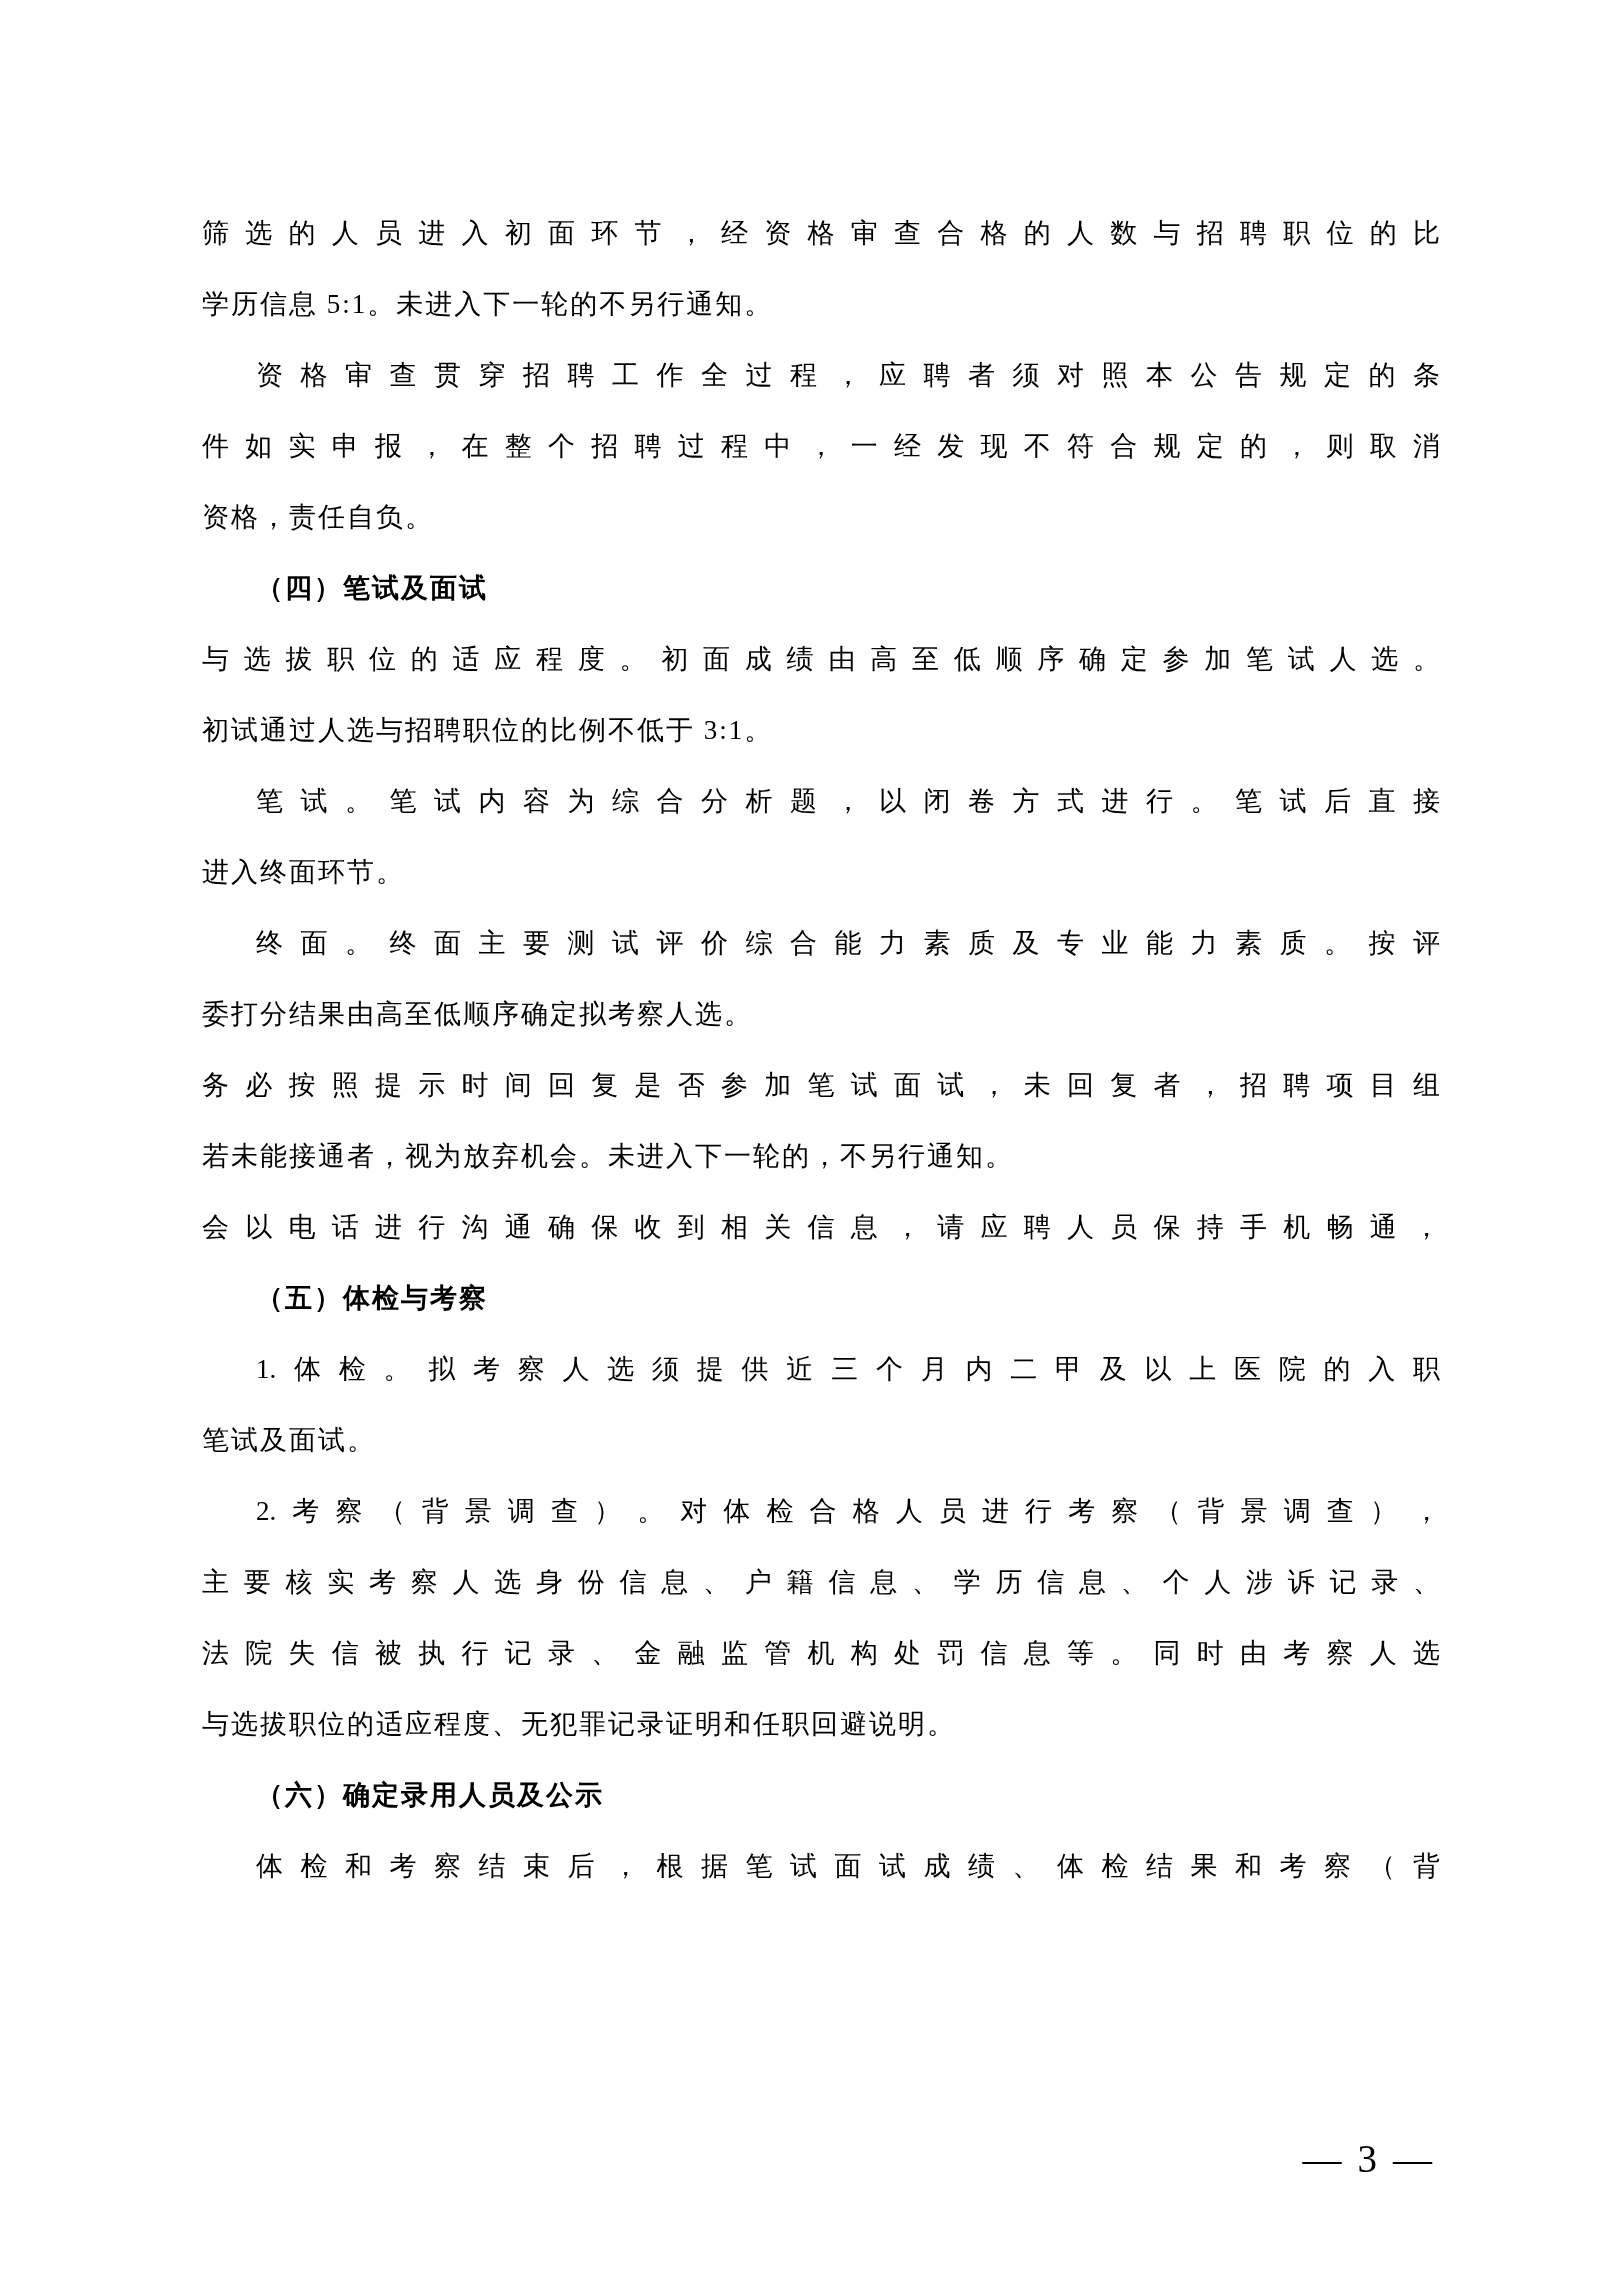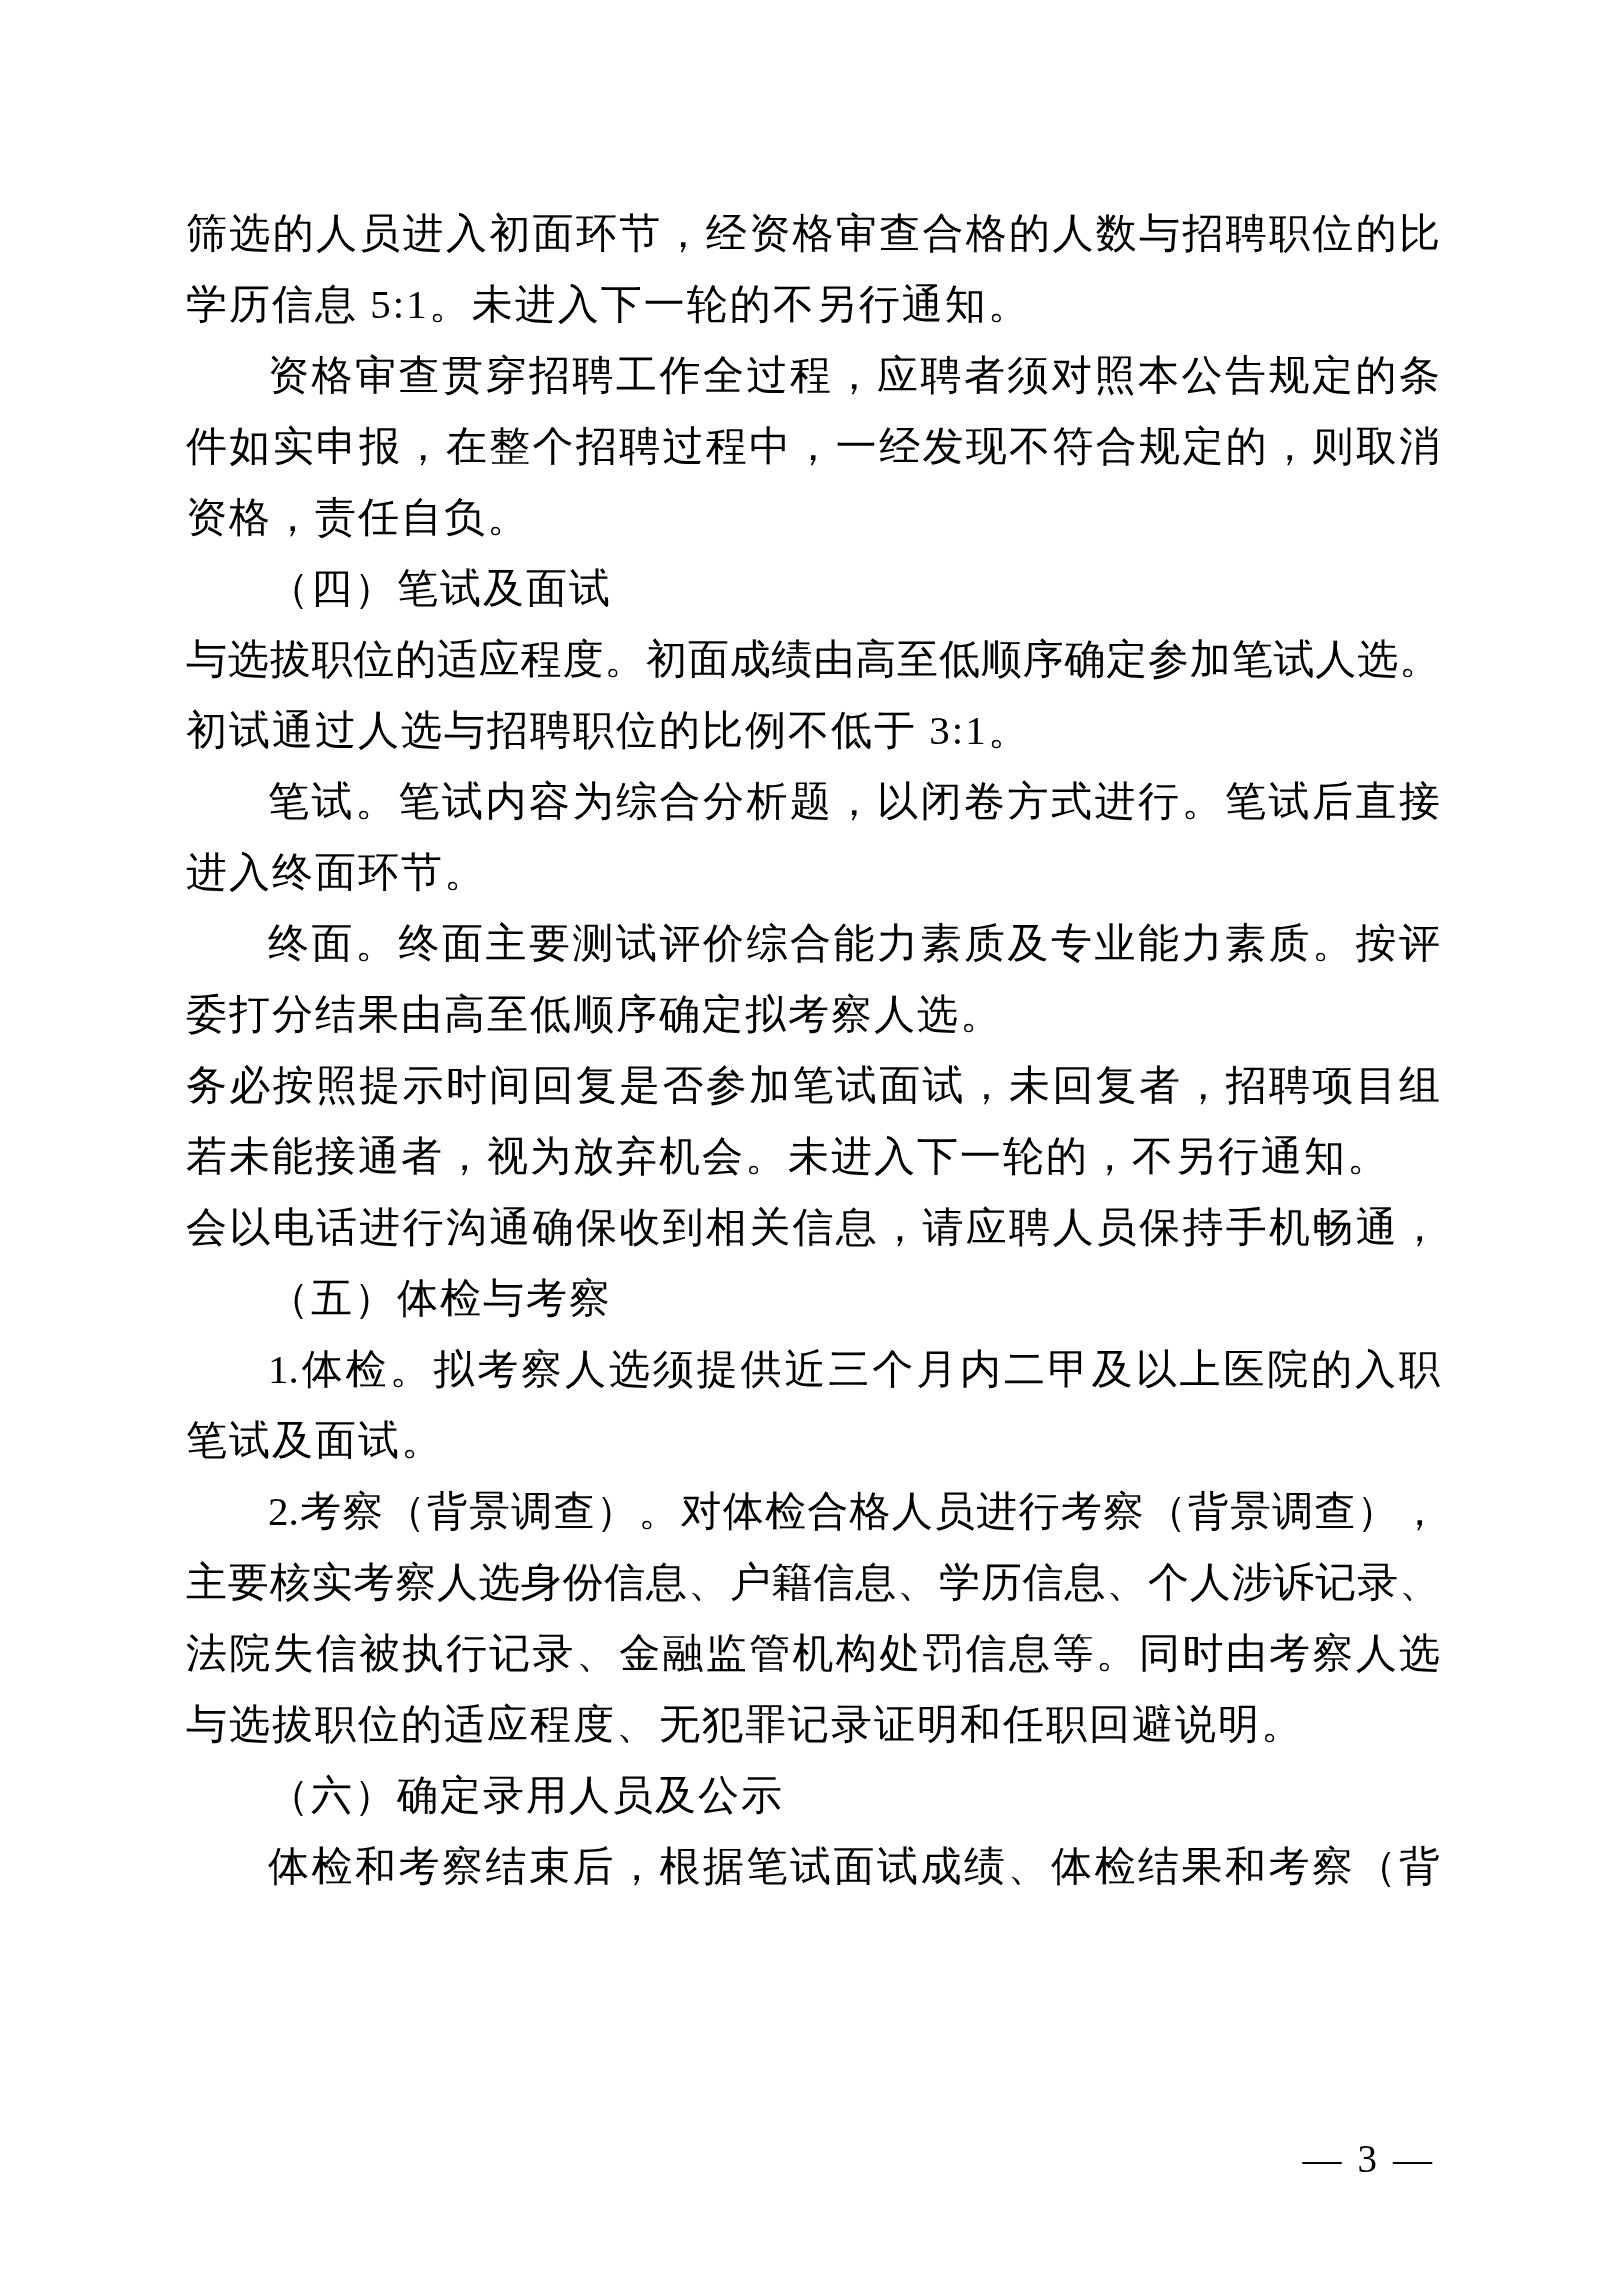--- a/index.html
+++ b/index.html
@@ -20,35 +20,36 @@
     background: #ffffff;
     overflow: hidden;
   }
   .content {
     position: absolute;
     left: 186px;
     top: 198px;
     width: 1254px;
   }
   .ln {
-    font-size: 41px;
+    font-size: 27px;
     line-height: 71px;
     text-align: justify;
     text-align-last: justify;
     white-space: normal;
+    margin-left: 16px;
   }
   .end {
     text-align-last: left;
     letter-spacing: 2px;
   }
   .ind {
     text-indent: 2em;
   }
   .hd {
-    font-weight: 400;
+    font-weight: 700;
   }
   .pagenum {
     position: absolute;
     top: 2131px;
     right: 188px;
     font-size: 39px;
     line-height: 56px;
     letter-spacing: 3.1px;
     text-align: right;
   }

